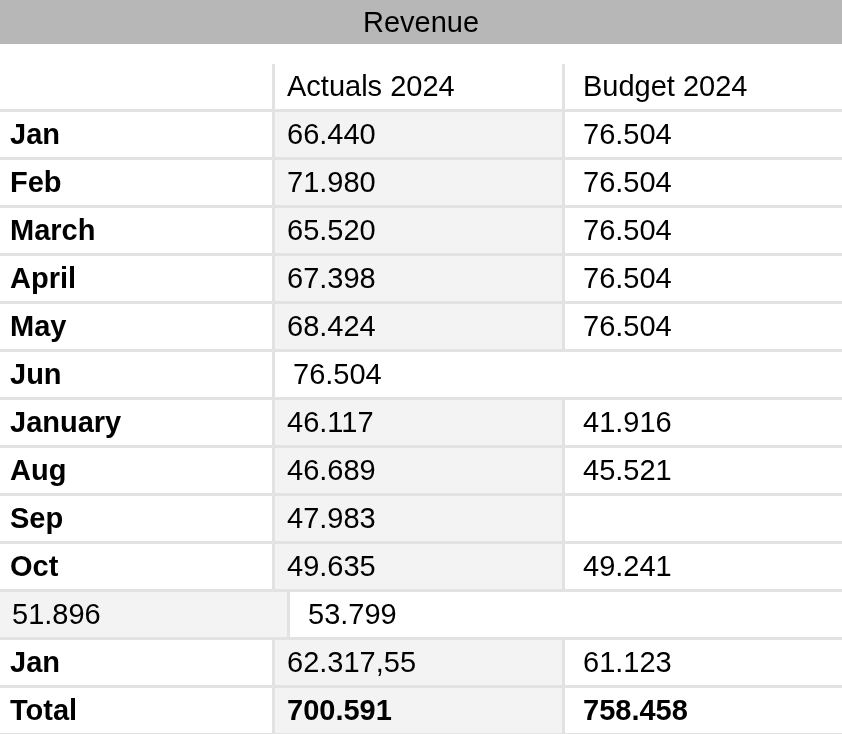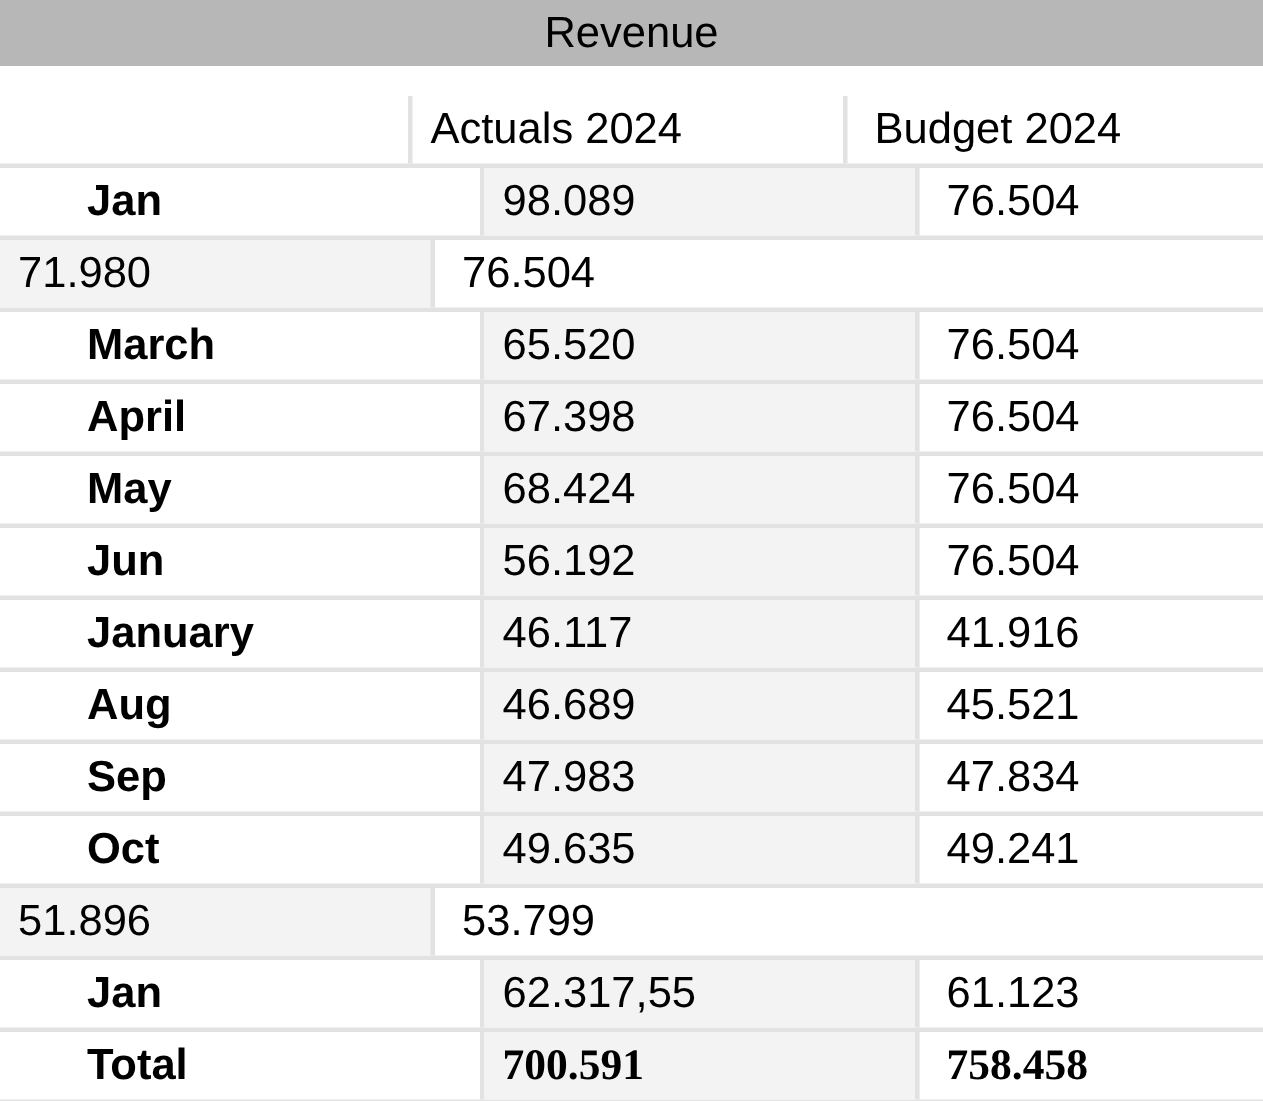--- a/index.html
+++ b/index.html
@@ -28,81 +28,80 @@
     border-bottom:3px solid var(--grid);
   }
   .partial-row{ display:flex; height:16px; }
   .cell{
     display:flex; align-items:center;
     white-space:nowrap; overflow:hidden;
   }
   .c1{ width:275px; border-right:3px solid var(--grid); padding-left:10px; }
   .c2{ width:290px; border-right:3px solid var(--grid); padding-left:12px; }
   .c3{ flex:1; padding-left:18px; }
-  .row .c1{ font-weight:700;margin-left:48px; }
+  .row .c1{ font-weight:700; }
   .row .c2, .partial-row .c2{ background:var(--col2-bg); }
-  .row.bold .c2, .row.bold .c3{ font-weight:700;font-family:Liberation Serif, serif; }
+  .row.bold .c2, .row.bold .c3{ font-weight:700; }
 </style>
 </head>
 <body>
 
 <div class="sheet">
 
   <div class="title-row cell">Revenue</div>
 
   <div class="header-row">
     <div class="cell c1"></div>
     <div class="cell c2">Actuals 2024</div>
     <div class="cell c3">Budget 2024</div>
   </div>
 
   <div id="rows">
       <div class="row">
         <div class="cell c1">Jan</div>
-        <div class="cell c2">98.089</div>
+        <div class="cell c2">66.440</div>
         <div class="cell c3">76.504</div>
       </div>
       <div class="row">
+        <div class="cell c1">Feb</div>
         <div class="cell c2">71.980</div>
         <div class="cell c3">76.504</div>
       </div>
       <div class="row">
         <div class="cell c1">March</div>
         <div class="cell c2">65.520</div>
         <div class="cell c3">76.504</div>
       </div>
       <div class="row">
         <div class="cell c1">April</div>
         <div class="cell c2">67.398</div>
         <div class="cell c3">76.504</div>
       </div>
       <div class="row">
         <div class="cell c1">May</div>
         <div class="cell c2">68.424</div>
         <div class="cell c3">76.504</div>
       </div>
       <div class="row">
         <div class="cell c1">Jun</div>
-        <div class="cell c2">56.192</div>
         <div class="cell c3">76.504</div>
       </div>
       <div class="row">
         <div class="cell c1">January</div>
         <div class="cell c2">46.117</div>
         <div class="cell c3">41.916</div>
       </div>
       <div class="row">
         <div class="cell c1">Aug</div>
         <div class="cell c2">46.689</div>
         <div class="cell c3">45.521</div>
       </div>
       <div class="row">
         <div class="cell c1">Sep</div>
         <div class="cell c2">47.983</div>
-        <div class="cell c3">47.834</div>
       </div>
       <div class="row">
         <div class="cell c1">Oct</div>
         <div class="cell c2">49.635</div>
         <div class="cell c3">49.241</div>
       </div>
       <div class="row">
         <div class="cell c2">51.896</div>
         <div class="cell c3">53.799</div>
       </div>

